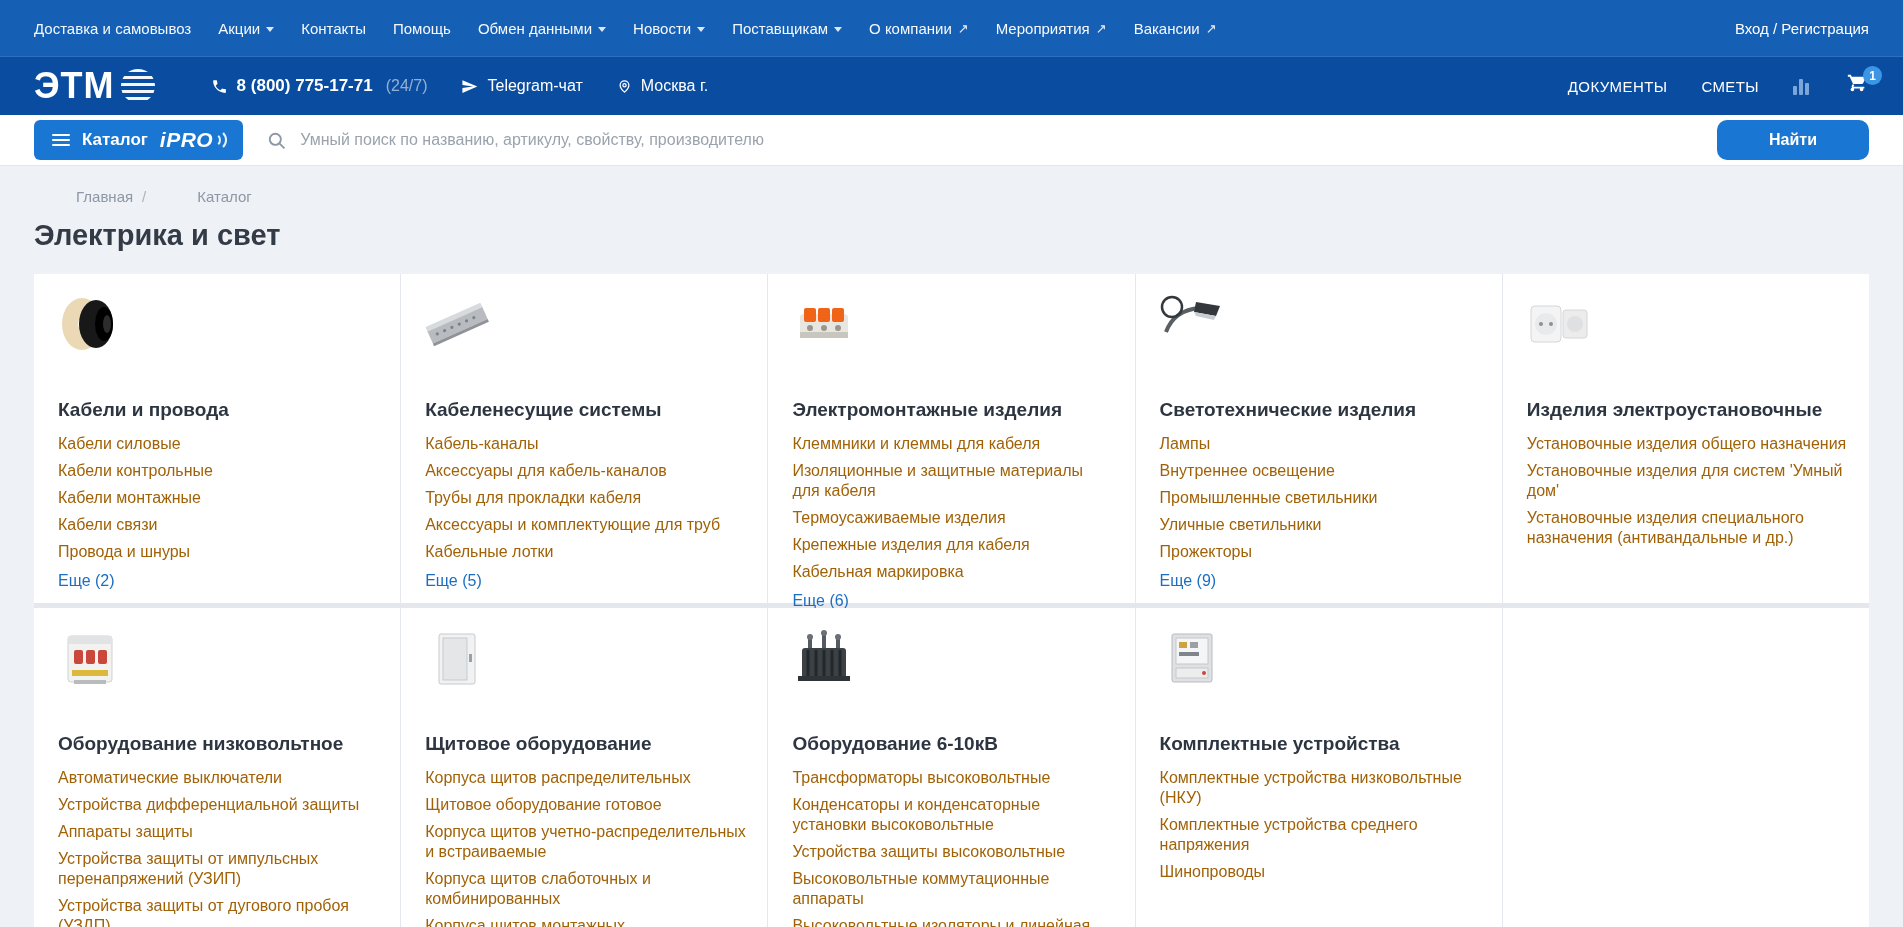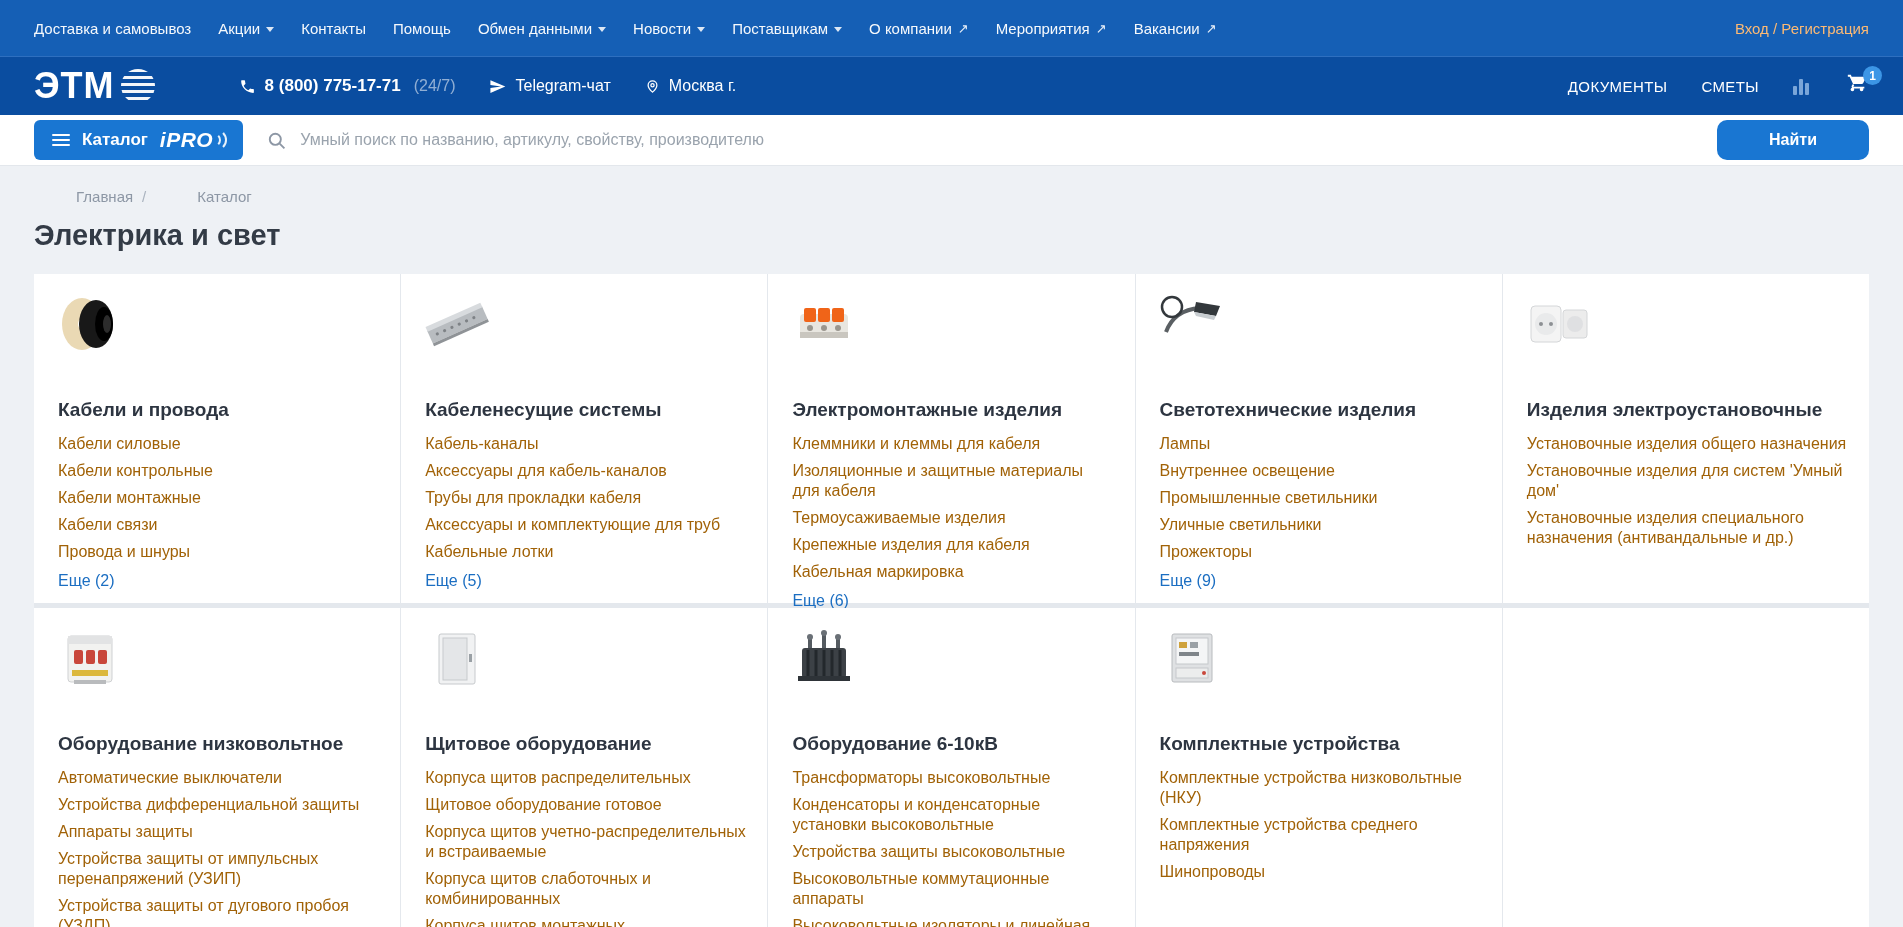--- a/index.html
+++ b/index.html
@@ -8,25 +8,25 @@
 
   
   .topbar { height:56px; background:#155fb5; display:flex; align-items:center;
             padding:16px 34px; color:#fff; }
   .topnav { display:flex; align-items:center; gap:27px; flex:1; }
   .nav-item { color:rgba(255,255,255,.96); font-size:15px; text-decoration:none;
               display:inline-flex; align-items:center; gap:6px; cursor:pointer; white-space:nowrap; }
   .caret { width:0; height:0; border-left:4px solid transparent; border-right:4px solid transparent;
            border-top:5px solid rgba(255,255,255,.85); display:inline-block; margin-top:2px; }
   .ext { font-size:13px; color:rgba(255,255,255,.9); }
-  .auth { color:#fdba74; font-size:15px; text-decoration:none; cursor:pointer; white-space:nowrap; }
+  .auth { color:#ffffff; font-size:15px; text-decoration:none; cursor:pointer; white-space:nowrap; }
 
   
   .headbar { height:59px; background:#0a4da0; border-top:1px solid #2e6fbf;
-             display:flex; align-items:center; padding:0 34px; color:#fff;gap:28px; }
+             display:flex; align-items:center; padding:0 34px; color:#fff; }
   .logo { display:flex; align-items:center; gap:6px; cursor:pointer; }
   .logo-text { font-size:36px; font-weight:700; letter-spacing:1px; color:#fff; line-height:1; }
   .logo-globe { width:34px; height:34px; border-radius:50%;
     background:repeating-linear-gradient(to bottom,#ffffff 0 3px, rgba(255,255,255,0) 3px 7px);
     opacity:.95; }
   .head-contacts { display:flex; align-items:center; gap:34px; margin-left:56px; flex:1; }
   .head-item { display:inline-flex; align-items:center; gap:9px; font-size:16px; color:#fff; cursor:pointer; white-space:nowrap; }
   .phone-num { font-weight:700; font-size:17px; }
   .phone-hours { color:rgba(255,255,255,.55); font-size:16px; margin-left:4px; }
   .head-right { display:flex; align-items:center; gap:34px; }

